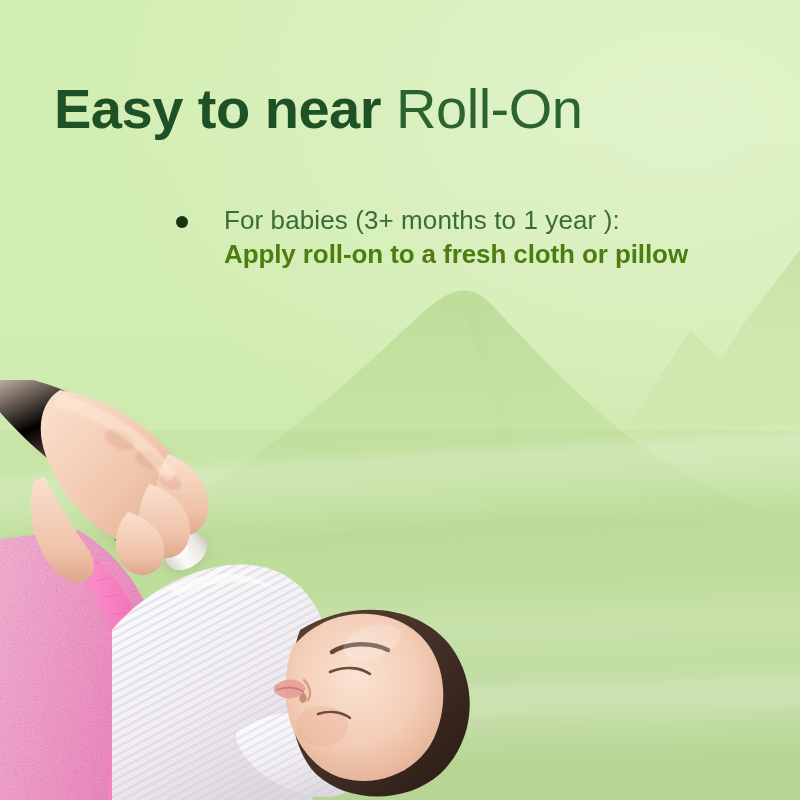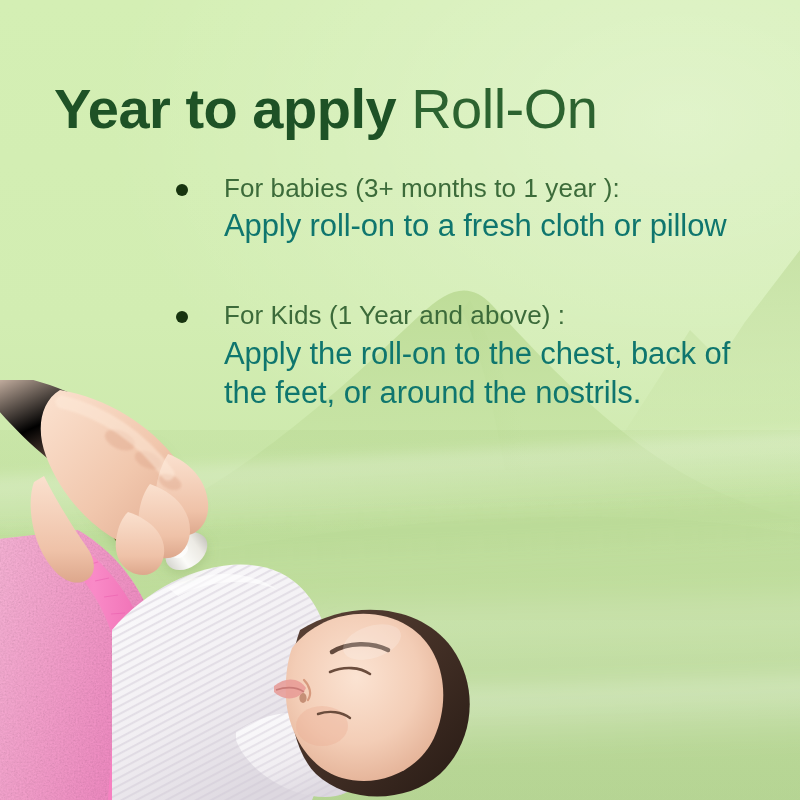--- a/index.html
+++ b/index.html
@@ -96,21 +96,21 @@
   .headline .hl-light {
     font-weight: 300;
     color: #2c6330;
     margin-top: 48px;
   }
 
   
   .bullets {
     position: absolute;
     left: 176px;
-    top: 172px;
+    top: 204px;
     width: 560px;
   }
   .bullet-item {
     position: relative;
     padding-left: 48px;
     margin-bottom: 54px;
   }
   .bullet-item:last-child { margin-bottom: 0; }
 
   .bullet-dot {
@@ -125,24 +125,24 @@
   .bullet-lead {
     display: block;
     font-size: 26px;
     font-weight: 300;
     line-height: 1.28;
     color: #3c6b3a;
     letter-spacing: 0.1px;
   }
   .bullet-body {
     display: block;
-    font-size: 31px;
-    font-weight: 400;
+    font-size: 26px;
+    font-weight: 700;
     line-height: 1.26;
-    color: #0f766e;
+    color: #4d7c0f;
     letter-spacing: -0.1px;
     margin-top: 1px;
   }
   .bullet-body .bb-line { display: block; }
 
   
   .photo {
     position: absolute;
     left: 0;
     top: 380px;
@@ -191,41 +191,33 @@
     </svg>
   </div>
 
   <div class="bg-floor-shade"></div>
   <div class="band band-a"></div>
   <div class="band band-b"></div>
   <div class="band band-d"></div>
   <div class="band band-c"></div>
 
   <h1 class="headline">
-    <span class="hl-strong">Year to apply</span><span> </span><span class="hl-light">Roll-On</span>
+    <span class="hl-strong">Easy to near</span><span> </span><span class="hl-light">Roll-On</span>
   </h1>
 
   <div class="bullets">
 
     <div class="bullet-item">
       <span class="bullet-dot"></span>
       <span class="bullet-lead">For babies (3+ months to 1 year ):</span>
       <span class="bullet-body">
         <span class="bb-line">Apply roll-on to a fresh cloth or pillow</span>
       </span>
     </div>
 
-    <div class="bullet-item">
-      <span class="bullet-dot"></span>
-      <span class="bullet-lead">For Kids (1 Year and above) :</span>
-      <span class="bullet-body">
-        <span class="bb-line">Apply the roll-on to the chest, back of</span>
-        <span class="bb-line">the feet, or around the nostrils.</span>
-      </span>
-    </div>
 
   </div>
 
   <div class="photo">
     <svg class="fill-svg" viewBox="0 0 470 420" preserveAspectRatio="none">
       <defs>
 
         <linearGradient id="skinG" x1="0" y1="0" x2="0.7" y2="1">
           <stop offset="0%" stop-color="#fadfcc"></stop>
           <stop offset="45%" stop-color="#f2caб2"></stop>

